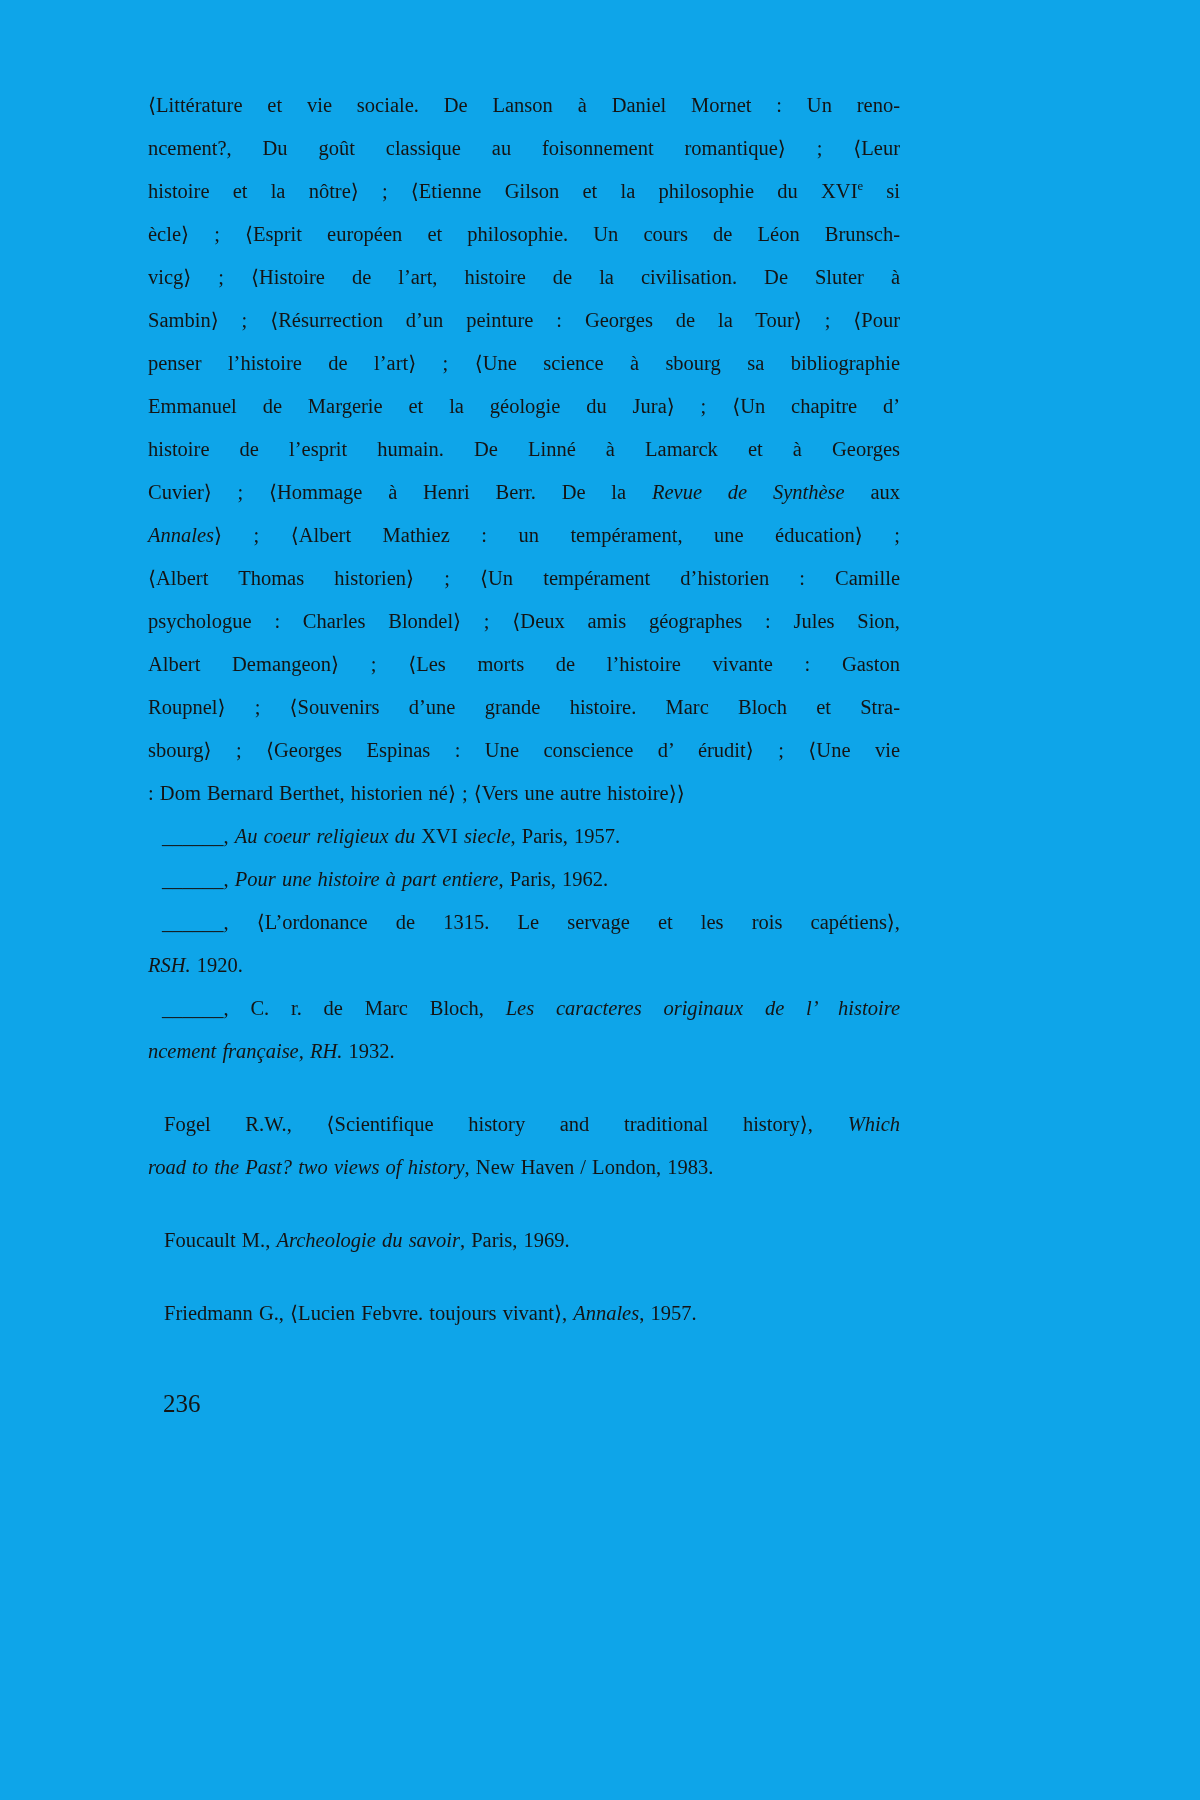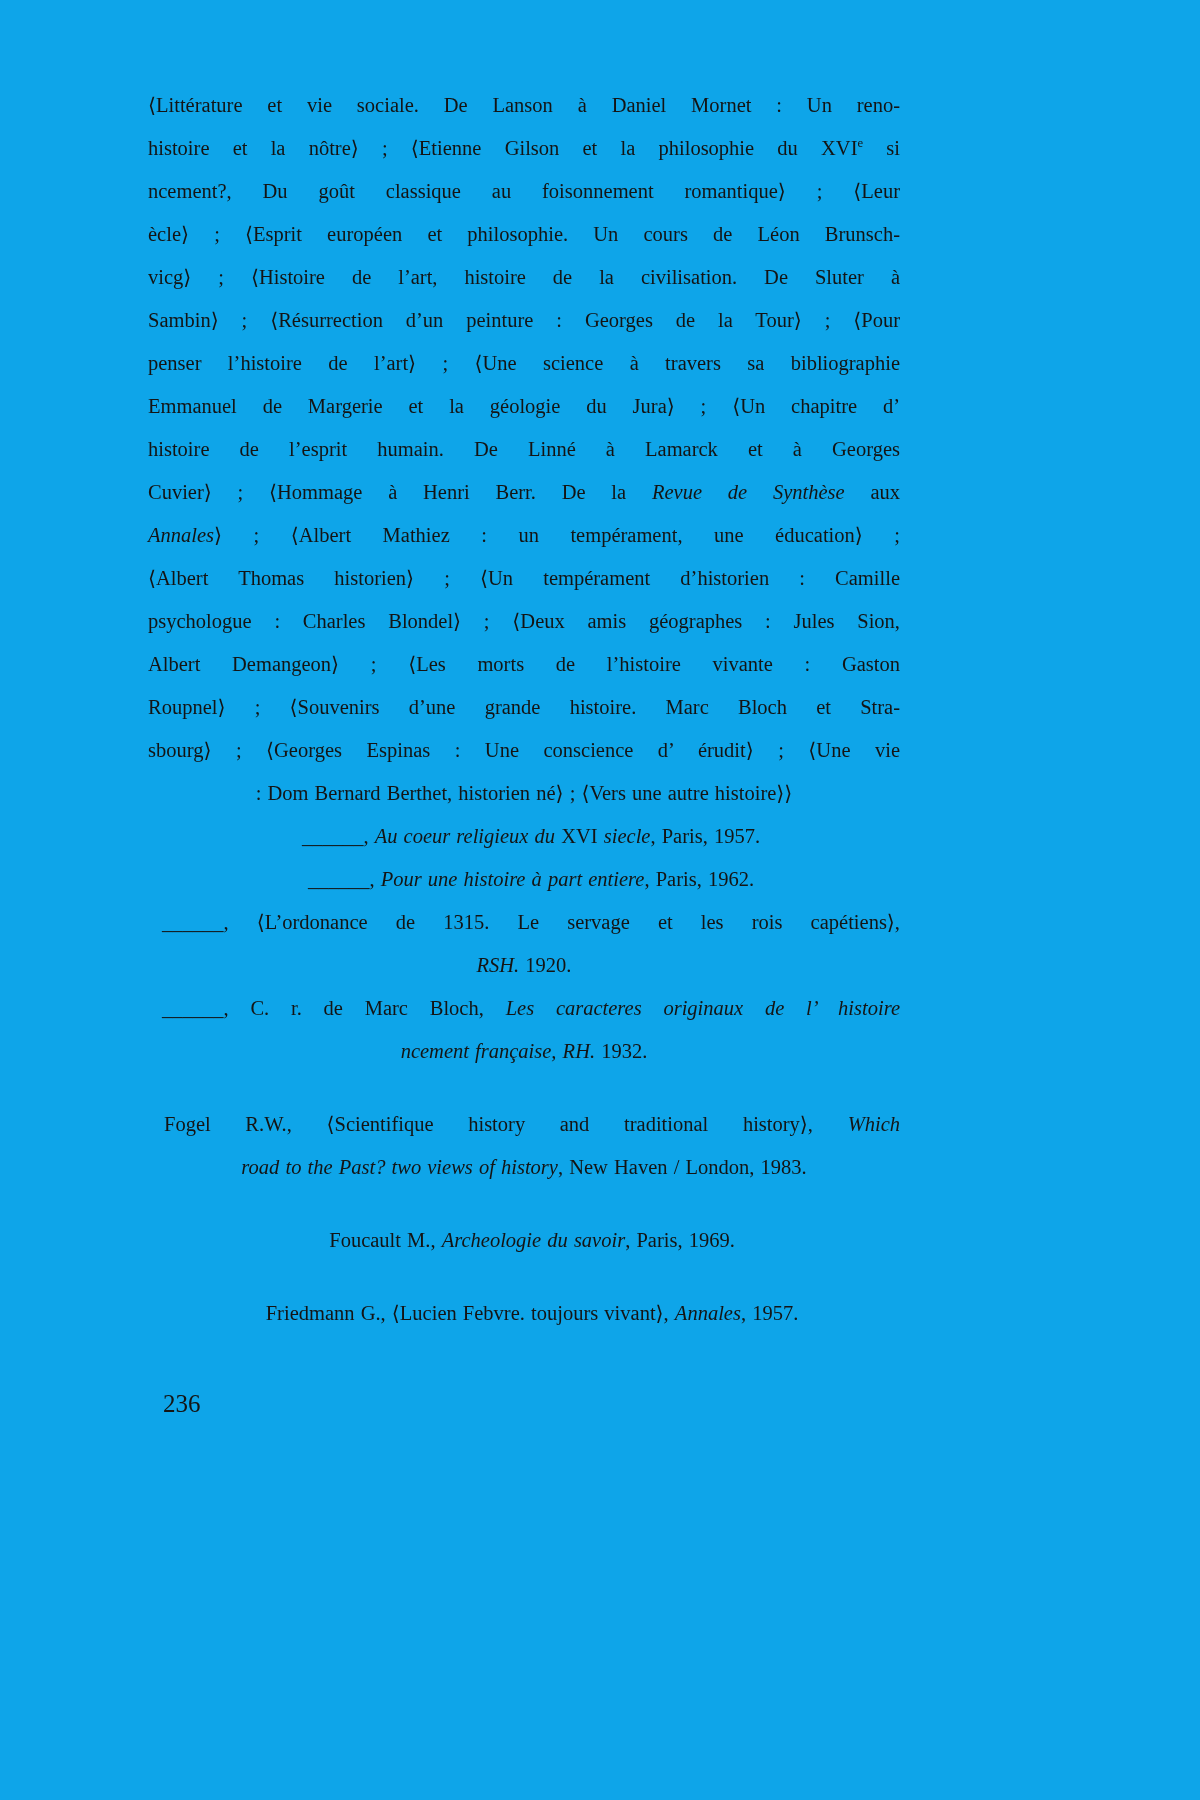--- a/index.html
+++ b/index.html
@@ -18,21 +18,21 @@
   }
   .text-block {
     position: absolute;
     left: 148px; top: 84px;
     width: 752px;
     font-size: 20.5px;
   }
   .line {
     line-height: 43px;
     min-height: 43px;
-    text-align: center;
+    text-align: left;
     word-spacing: 1px;
   }
   .line.just {
     text-align: justify;
     text-align-last: justify;
   }
   .line.gap { margin-top: 30px; }
   .it { font-style: italic; }
   .sup { vertical-align: super; font-size: 0.62em; line-height: 0; }
   .page-number {
@@ -40,26 +40,26 @@
     left: 163px; top: 1390px;
     font-size: 25px;
   }
 </style>
 </head>
 <body>
 
 <div class="page">
   <div class="text-block">
       <div class="line just"><span>⟨Littérature et vie sociale. De Lanson à Daniel Mornet : Un reno-</span></div>
+      <div class="line just"><span>ncement?, Du goût classique au foisonnement romantique⟩ ; ⟨Leur</span></div>
       <div class="line just"><span>histoire et la nôtre⟩ ; ⟨Etienne Gilson et la philosophie du </span><span>XVI</span><span class="sup">e</span><span> si</span></div>
-      <div class="line just"><span>ncement?, Du goût classique au foisonnement romantique⟩ ; ⟨Leur</span></div>
       <div class="line just"><span>ècle⟩ ; ⟨Esprit européen et philosophie. Un cours de Léon Brunsch-</span></div>
       <div class="line just"><span>vicg⟩ ; ⟨Histoire de l’art, histoire de la civilisation. De Sluter à</span></div>
       <div class="line just"><span>Sambin⟩ ; ⟨Résurrection d’un peinture : Georges de la Tour⟩ ; ⟨Pour</span></div>
-      <div class="line just"><span>penser l’histoire de l’art⟩ ; ⟨Une science à travers sa bibliographie</span></div>
+      <div class="line just"><span>penser l’histoire de l’art⟩ ; ⟨Une science à sbourg sa bibliographie</span></div>
       <div class="line just"><span>Emmanuel de Margerie et la géologie du Jura⟩ ; ⟨Un chapitre d’</span></div>
       <div class="line just"><span>histoire de l’esprit humain. De Linné à Lamarck et à Georges</span></div>
       <div class="line just"><span>Cuvier⟩ ; ⟨Hommage à Henri Berr. De la </span><span class="it">Revue de Synthèse</span><span> aux</span></div>
       <div class="line just"><span class="it">Annales</span><span>⟩ ; ⟨Albert Mathiez : un tempérament, une éducation⟩ ;</span></div>
       <div class="line just"><span>⟨Albert Thomas historien⟩ ; ⟨Un tempérament d’historien : Camille</span></div>
       <div class="line just"><span>psychologue : Charles Blondel⟩ ; ⟨Deux amis géographes : Jules Sion,</span></div>
       <div class="line just"><span>Albert Demangeon⟩ ; ⟨Les morts de l’histoire vivante : Gaston</span></div>
       <div class="line just"><span>Roupnel⟩ ; ⟨Souvenirs d’une grande histoire. Marc Bloch et Stra-</span></div>
       <div class="line just"><span>sbourg⟩ ; ⟨Georges Espinas : Une conscience d’ érudit⟩ ; ⟨Une vie</span></div>
       <div class="line"><span>: Dom Bernard Berthet, historien né⟩ ; ⟨Vers une autre histoire⟩⟩</span></div>

